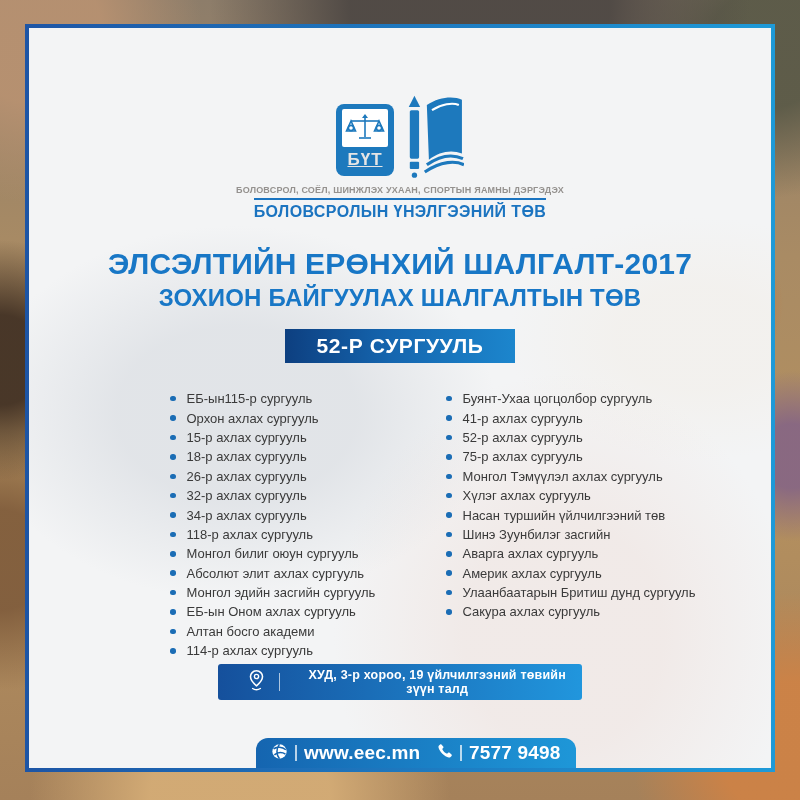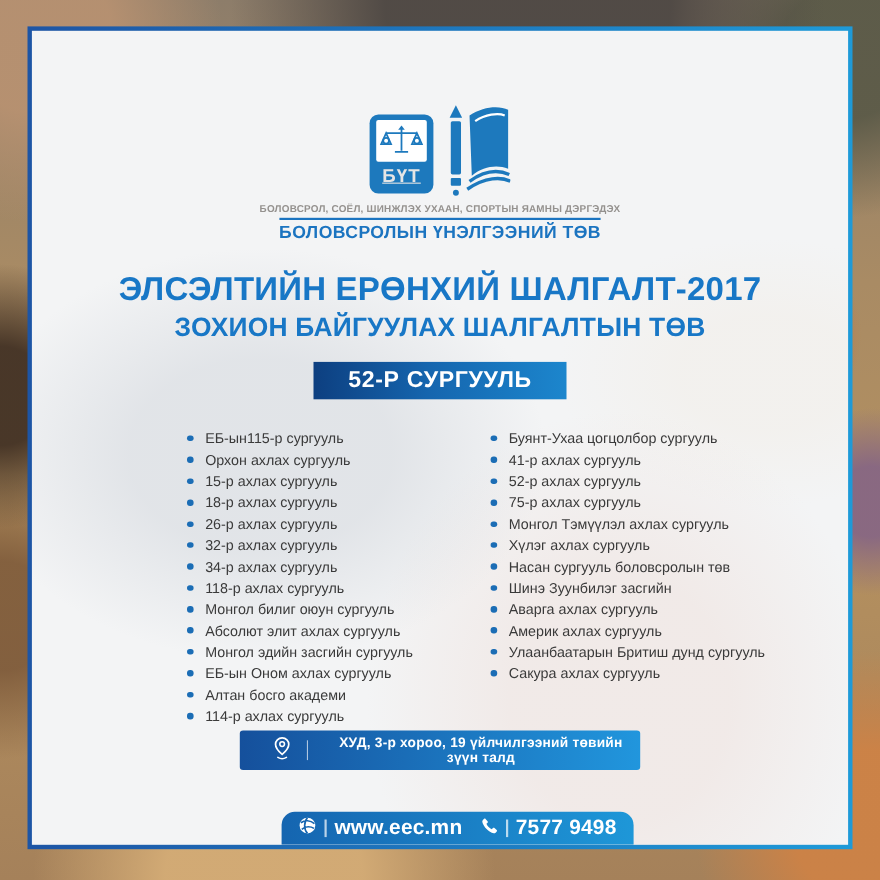--- a/index.html
+++ b/index.html
@@ -209,21 +209,21 @@
           <li>
               <span class="dot"></span>
               <span>Монгол Тэмүүлэл ахлах сургууль</span>
             </li>
           <li>
               <span class="dot"></span>
               <span>Хүлэг ахлах сургууль</span>
             </li>
           <li>
               <span class="dot"></span>
-              <span>Насан сургууль боловсролын төв</span>
+              <span>Насан туршийн үйлчилгээний төв</span>
             </li>
           <li>
               <span class="dot"></span>
               <span>Шинэ Зуунбилэг засгийн</span>
             </li>
           <li>
               <span class="dot"></span>
               <span>Аварга ахлах сургууль</span>
             </li>
           <li>

